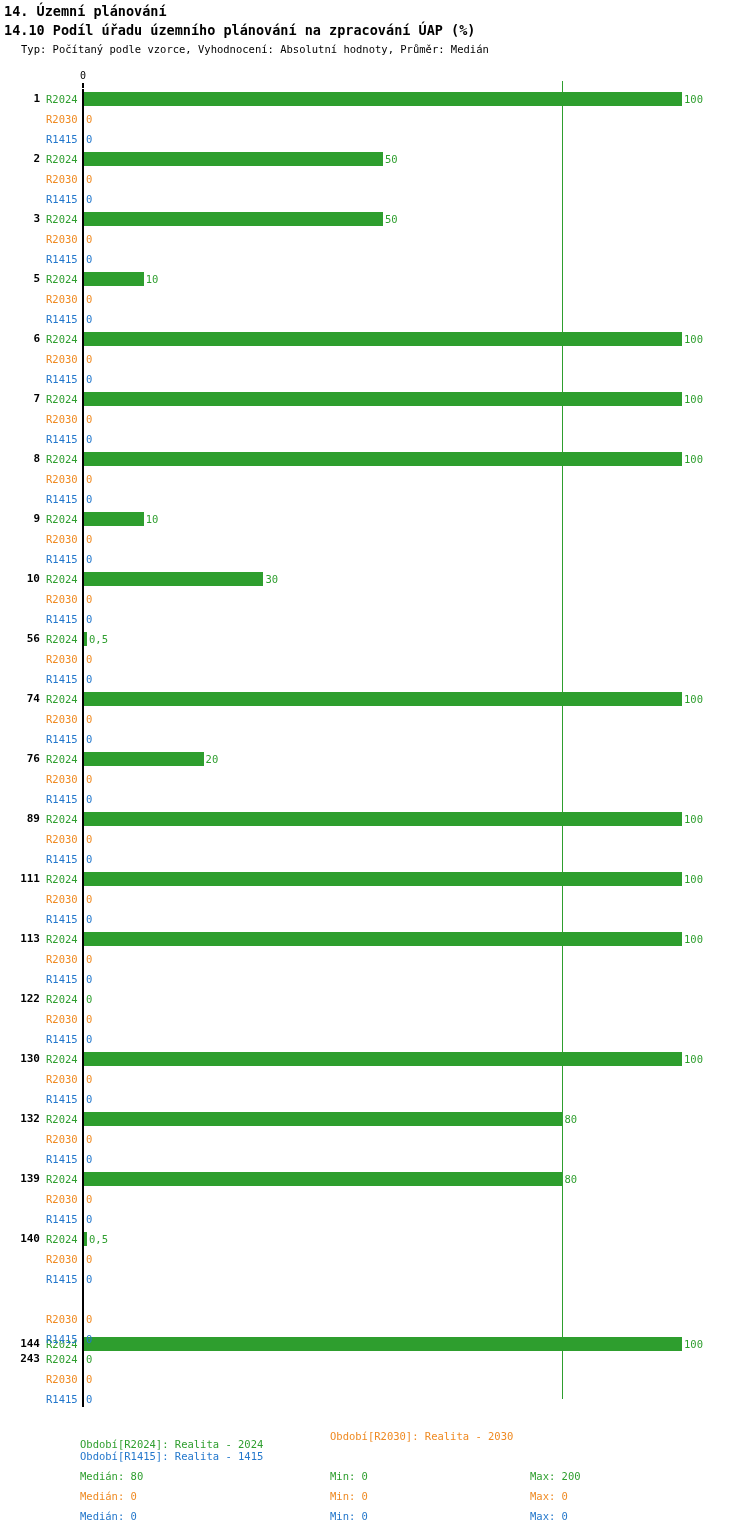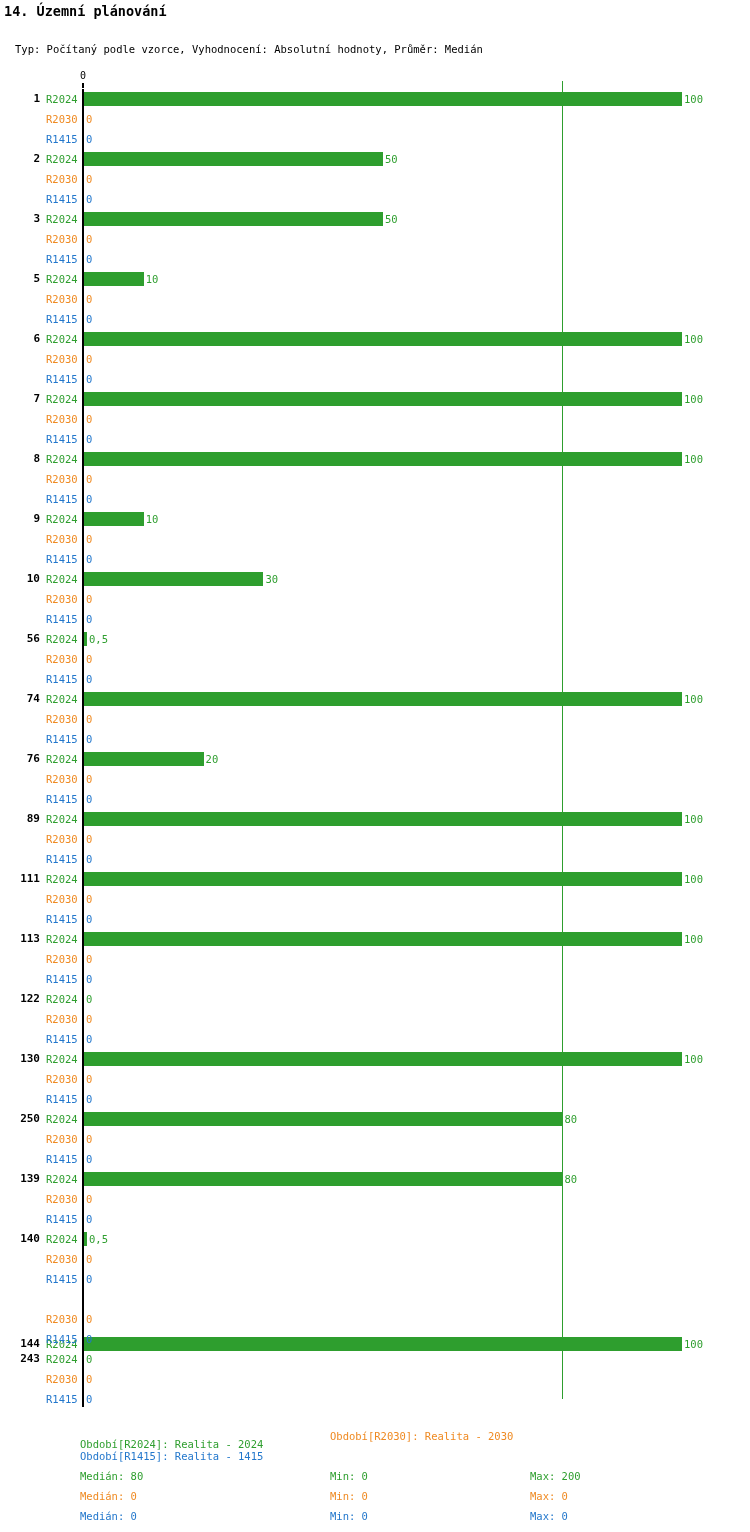--- a/index.html
+++ b/index.html
@@ -17,21 +17,21 @@
     position: absolute; left: 4px; top: 3px;
     font-size: 13.5px; font-weight: bold; letter-spacing: 0px;
     white-space: nowrap;
   }
   .hdr-subtitle {
     position: absolute; left: 4px; top: 22px;
     font-size: 13.5px; font-weight: bold;
     white-space: nowrap;
   }
   .hdr-meta {
-    position: absolute; left: 15px; top: 43px;
+    position: absolute; left: 21px; top: 43px;
     font-size: 10.5px; font-weight: normal;
     white-space: nowrap;
   }
 
   
   #plot {
     position: absolute;
     left: 0px; top: 78px;
     width: 750px; height: 1330px;
   }
@@ -98,20 +98,21 @@
   .lg-c0 { left: 80px; }
   .lg-c1 { left: 330px; }
   .lg-c2 { left: 530px; }
 </style>
 </head>
 <body>
 
 <div id="page">
 
   <div class="hdr-title">14. Územní plánování</div>
+  <div class="hdr-subtitle">14.10 Podíl úřadu územního plánování na zpracování ÚAP (%)</div>
   <div class="hdr-meta">Typ: Počítaný podle vzorce, Vyhodnocení: Absolutní hodnoty, Průměr: Medián</div>
 
   <div id="plot">
     <div class="axis-zero-label" id="zero-label" style="left: 80px; top: -8px;">0</div>
     <div class="axis-tick" id="axis-tick" style="left: 82px; top: 5px;"></div>
     <div class="axis-line" id="axis-line" style="left: 82px; top: 11px; height: 1318px;"></div>
     <div class="median-line" id="median-line" style="left: 562.4px; top: 3px; height: 1318px;"></div>
     <div id="rows">
         <div class="row" style="top: 11px;">
           <div class="row-num">1</div>
@@ -344,21 +345,21 @@
         </div>
         <div class="row" style="top: 991px;">
           <div class="row-key s-r2030">R2030</div>
           <div class="bar-value s-r2030" style="left: 86px;">0</div>
         </div>
         <div class="row" style="top: 1011px;">
           <div class="row-key s-r1415">R1415</div>
           <div class="bar-value s-r1415" style="left: 86px;">0</div>
         </div>
         <div class="row" style="top: 1031px;">
-          <div class="row-num">250</div>
+          <div class="row-num">132</div>
           <div class="row-key s-r2024">R2024</div>
           <div class="bar bg-r2024" style="width: 478.4px;"></div>
           <div class="bar-value s-r2024" style="left: 564.4px;">80</div>
         </div>
         <div class="row" style="top: 1051px;">
           <div class="row-key s-r2030">R2030</div>
           <div class="bar-value s-r2030" style="left: 86px;">0</div>
         </div>
         <div class="row" style="top: 1071px;">
           <div class="row-key s-r1415">R1415</div>

